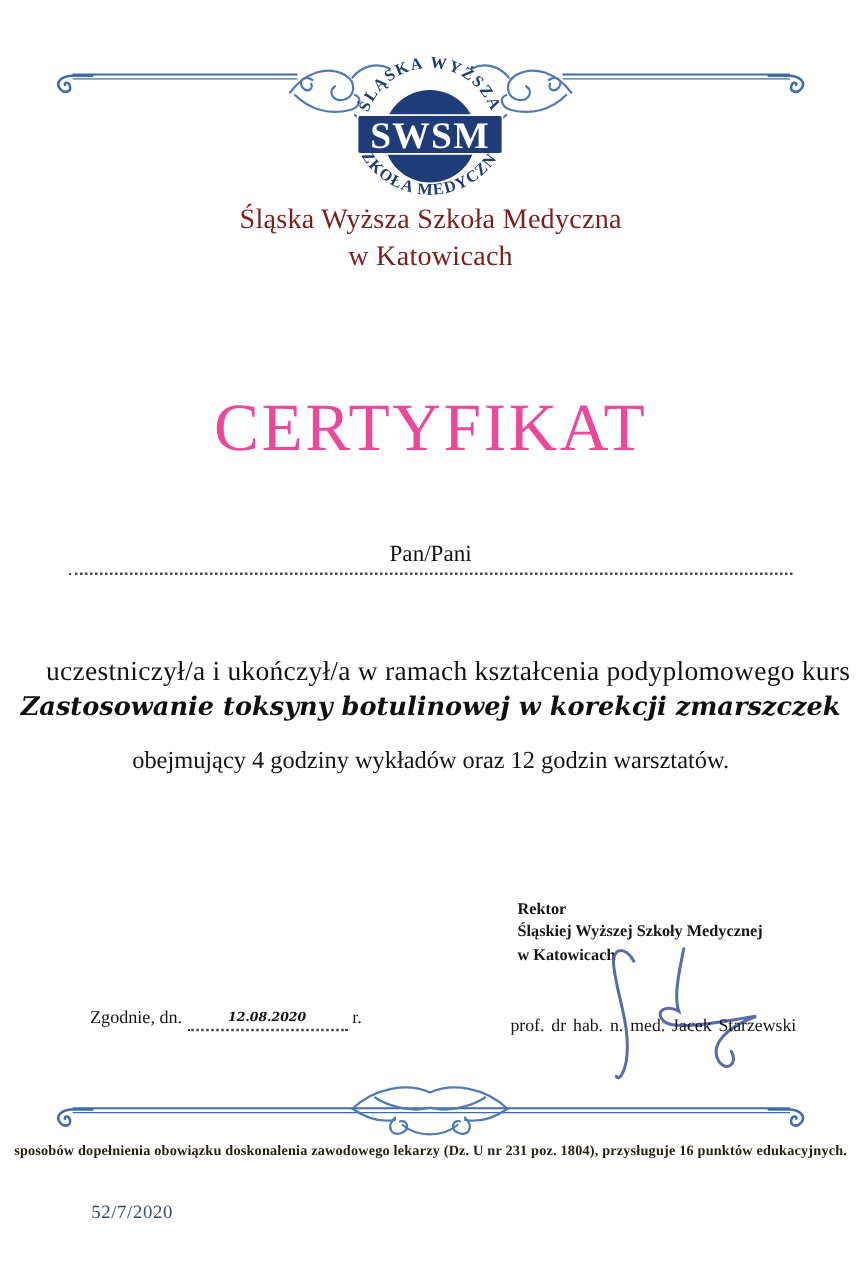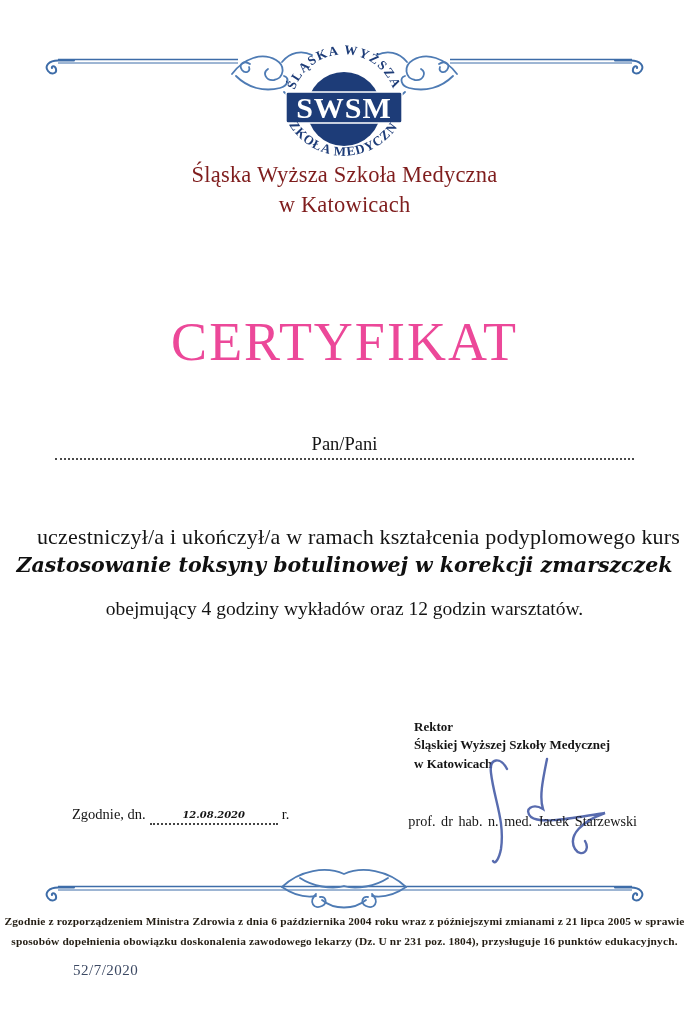--- a/index.html
+++ b/index.html
@@ -129,19 +129,18 @@
       <path d="M 300,20 C 312,28 332,32 344,28 C 356,32 376,28 388,20"></path>
       <path d="M 316,36 C 308,44 314,52 322,48 C 328,45 326,38 320,39"></path>
       <path d="M 372,36 C 380,44 374,52 366,48 C 360,45 362,38 368,39"></path>
       <path d="M 322,42 C 334,52 354,52 366,42"></path>
       <path d="M 282,29 C 292,36 304,40 316,38"></path>
       <path d="M 406,29 C 396,36 384,40 372,38"></path>
     </g>
   </svg>
 
   <div class="abs centered legal">
-    <div>Zgodnie z rozporządzeniem Ministra Zdrowia z dnia 6 października 2004 roku wraz z późniejszymi zmianami z 21 lipca 2005 w sprawie</div>
     <div>sposobów dopełnienia obowiązku doskonalenia zawodowego lekarzy (Dz. U nr 231 poz. 1804), przysługuje 16 punktów edukacyjnych.</div>
   </div>
 
   <div class="abs cert-number">52/7/2020</div>
 
 </div>
 
 </body></html>

